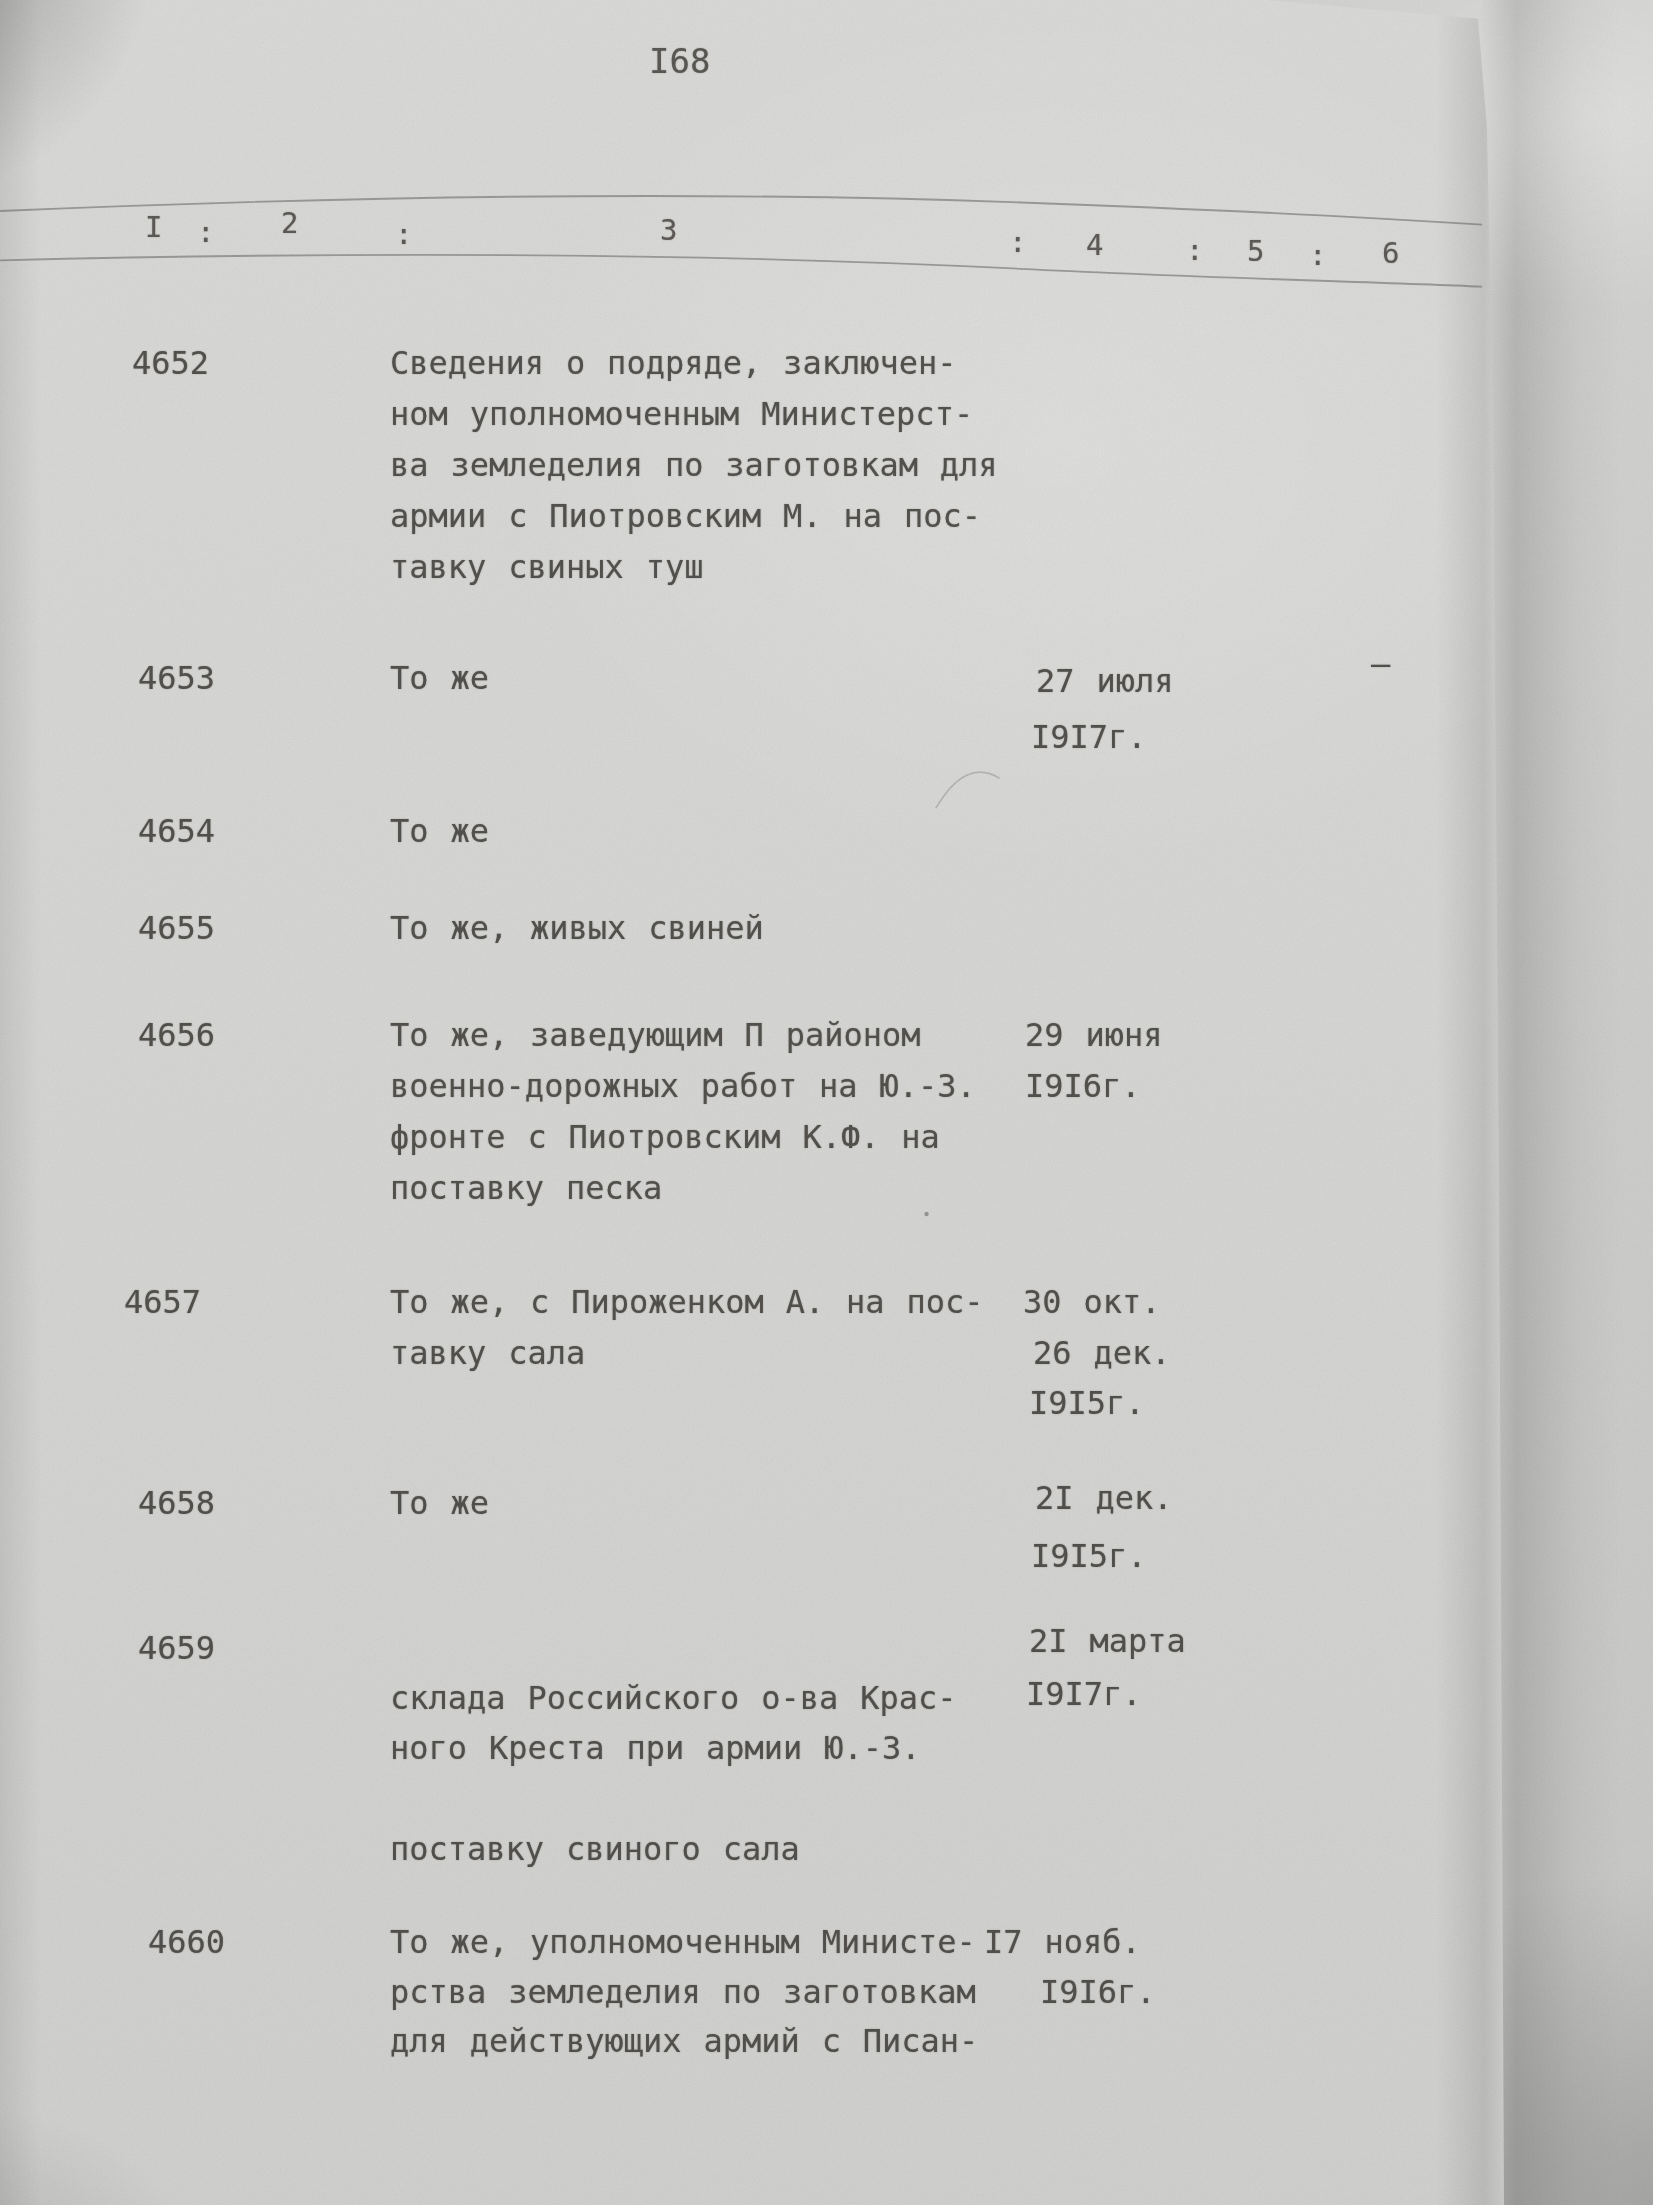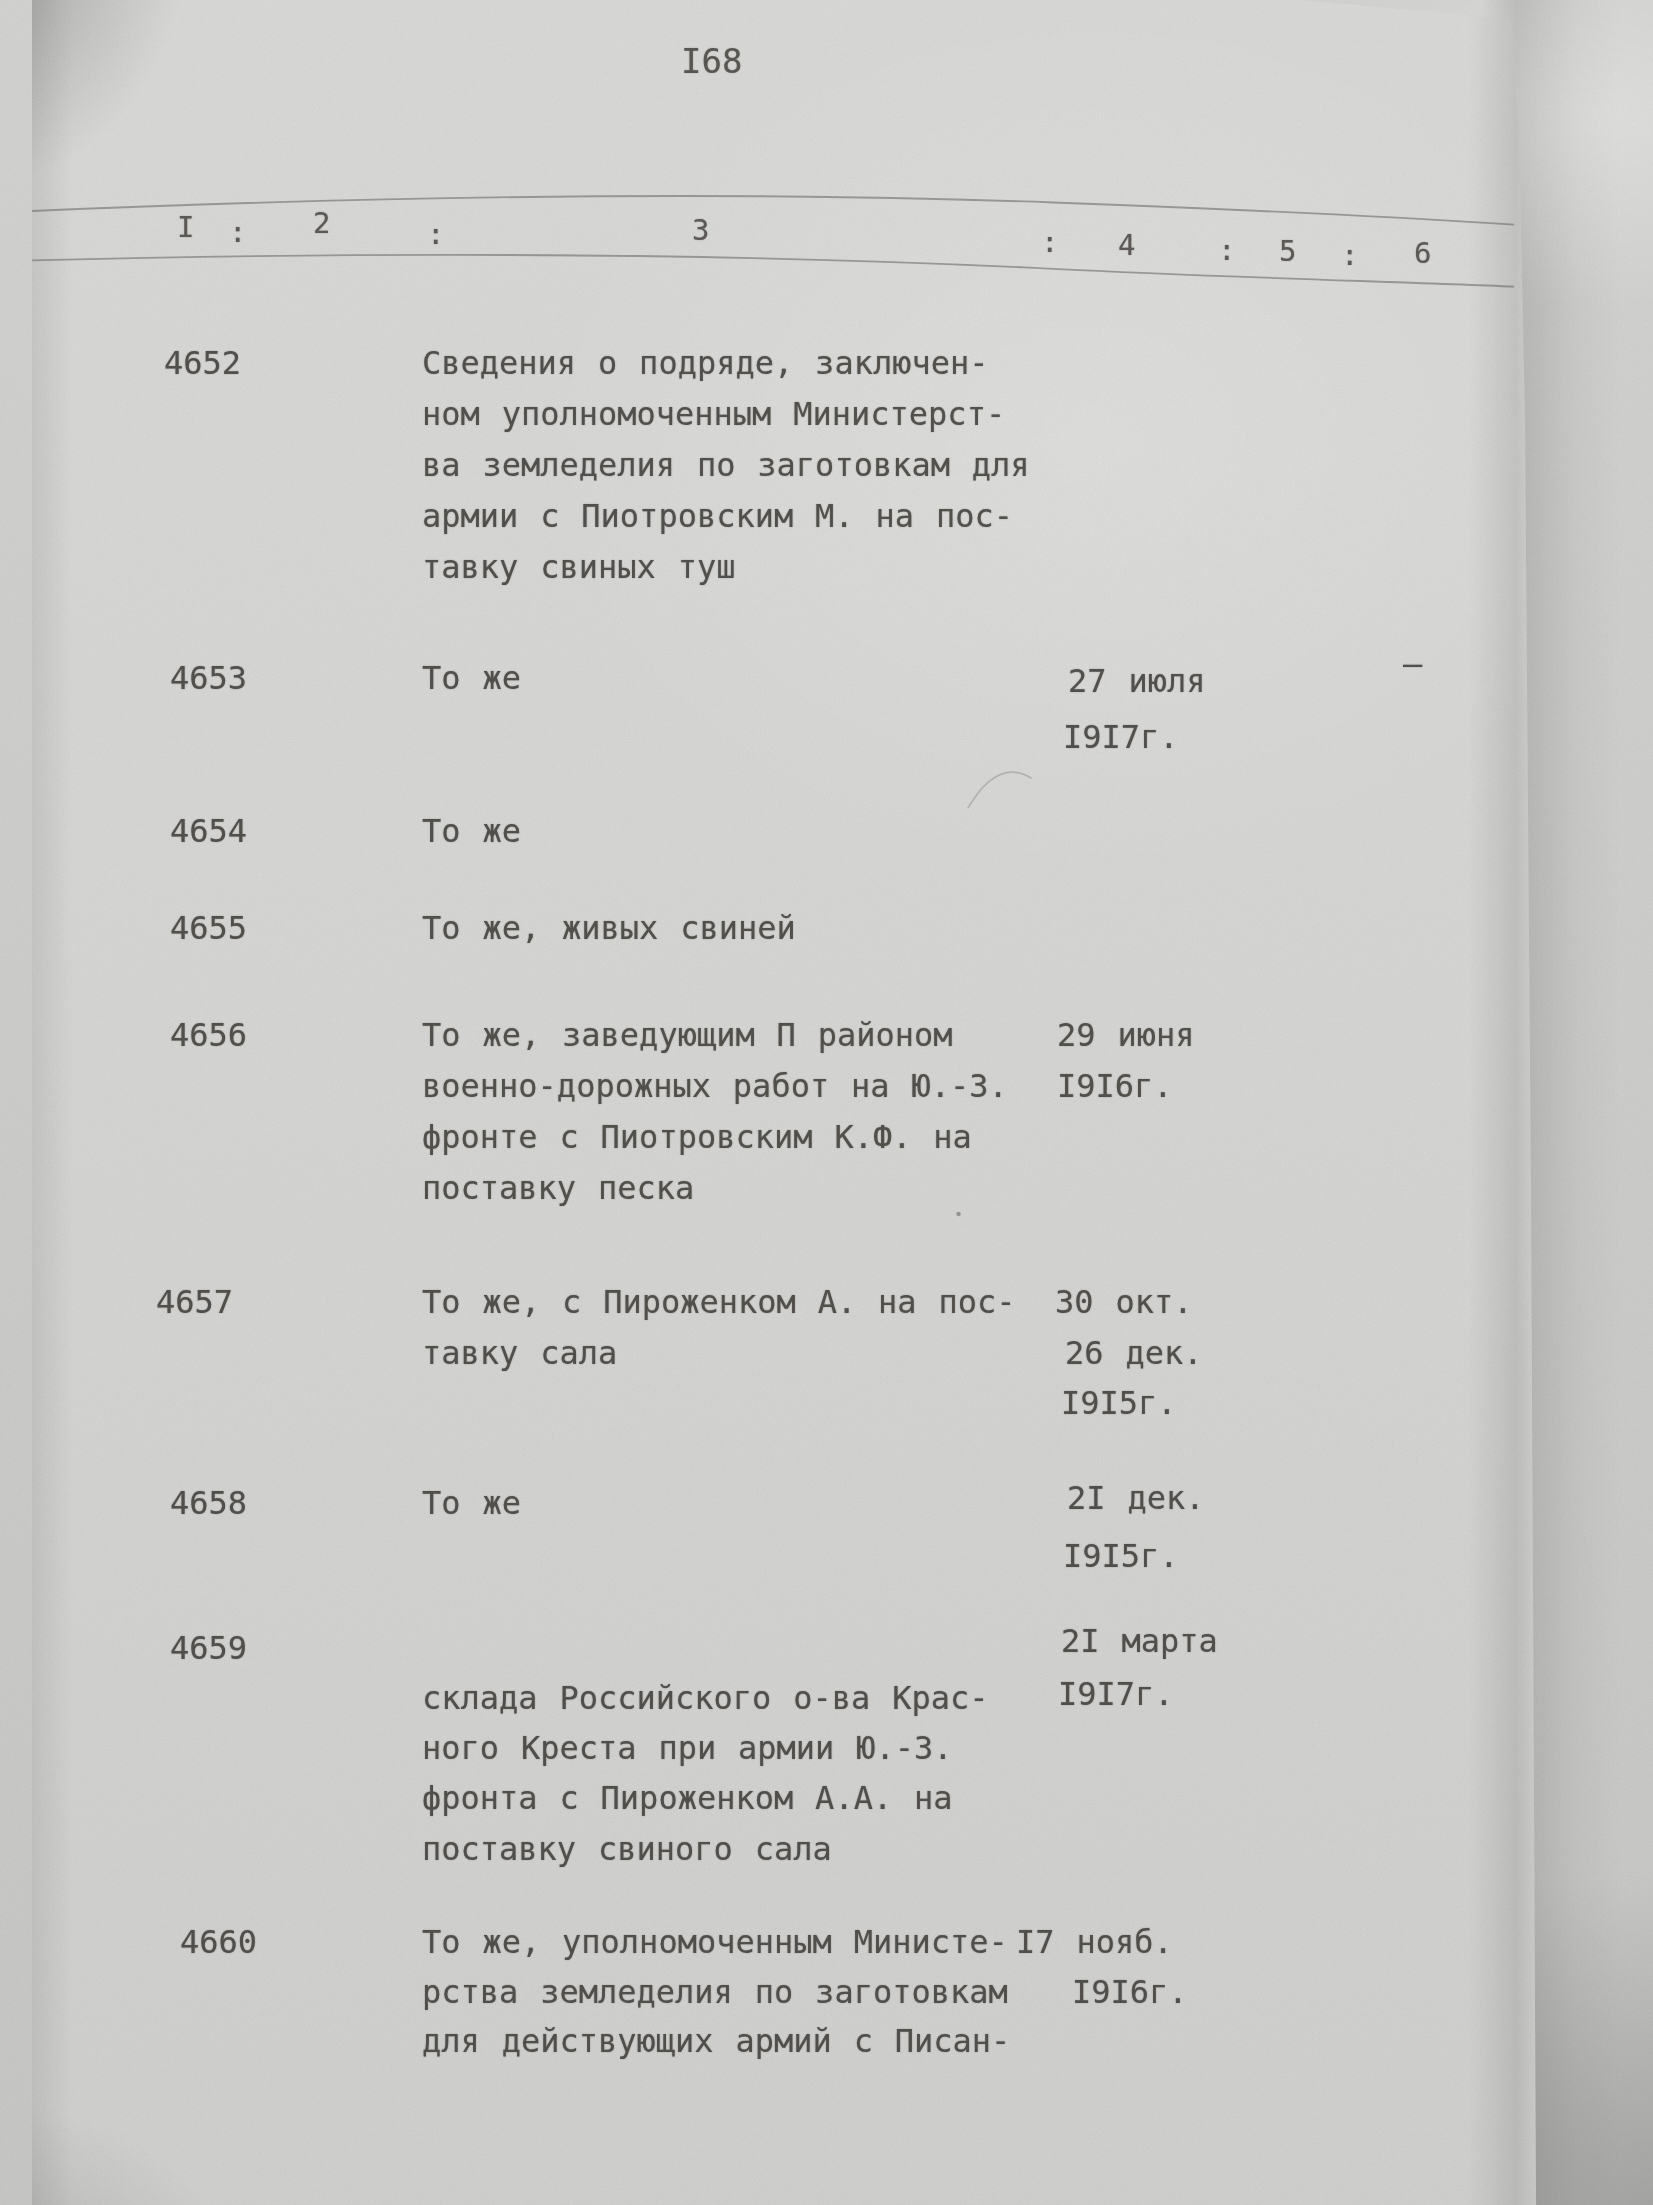--- a/index.html
+++ b/index.html
@@ -21,21 +21,20 @@
   .page{
     position:absolute;inset:0;
     clip-path:polygon(0 0,1268px 0,1478px 18.7px,1487px 128px,1493px 425px,1499px 1191px,1504px 2205px,0 2205px);
     background:
       radial-gradient(323px 391px at -60px -77px, rgba(25,25,25,.30), rgba(25,25,25,0) 68%),
       radial-gradient(357px 255px at -51px 2280px, rgba(25,25,25,.15), rgba(25,25,25,0) 70%),
       radial-gradient(766px 596px at 1063px 442px, rgba(255,255,255,.16), rgba(255,255,255,0) 75%),
       linear-gradient(90deg, rgba(50,50,48,.10), rgba(50,50,48,0) 41px),
       linear-gradient(90deg, rgba(50,50,48,0) 1436px, rgba(50,50,48,.13) 1484px, rgba(50,50,48,.03) 1504px),
       linear-gradient(180deg,#dadad8 0%,#d7d7d5 45%,#d1d1cf 100%);
-    margin-left: 32px;
   }
   .typed{position:absolute;inset:0;filter:blur(0.3px);}
   .txt{
     position:absolute;white-space:nowrap;
     font-size:32px;line-height:1;
     color:#3a3733;opacity:.84;
     word-spacing:2.6px;
     text-shadow:0 0 1.4px rgba(58,55,51,.55);
   }
   .hdr{font-size:29px;opacity:.78;}
@@ -109,21 +108,20 @@
       <span class="txt" style="left:1029px;top:1387px">I9I5г.</span>
 
       <span class="txt" style="left:138px;top:1487px">4658</span>
       <span class="txt" style="left:390px;top:1487px">То же</span>
       <span class="txt" style="left:1035px;top:1482px">2I дек.</span>
       <span class="txt" style="left:1031px;top:1540px">I9I5г.</span>
 
       <span class="txt" style="left:138px;top:1632px">4659</span>
       <span class="txt" style="left:390px;top:1682px">склада Российского о-ва Крас-</span>
       <span class="txt" style="left:390px;top:1732px">ного Креста при армии Ю.-З.</span>
-      <span class="txt" style="left:390px;top:1782px">фронта с Пироженком А.А. на</span>
       <span class="txt" style="left:390px;top:1833px">поставку свиного сала</span>
       <span class="txt" style="left:1029px;top:1625px">2I марта</span>
       <span class="txt" style="left:1026px;top:1678px">I9I7г.</span>
 
       <span class="txt" style="left:148px;top:1926px">4660</span>
       <span class="txt" style="left:390px;top:1926px">То же, уполномоченным Министе-</span>
       <span class="txt" style="left:390px;top:1976px">рства земледелия по заготовкам</span>
       <span class="txt" style="left:390px;top:2025px">для действующих армий с Писан-</span>
       <span class="txt" style="left:984px;top:1926px">I7 нояб.</span>
       <span class="txt" style="left:1040px;top:1976px">I9I6г.</span>

